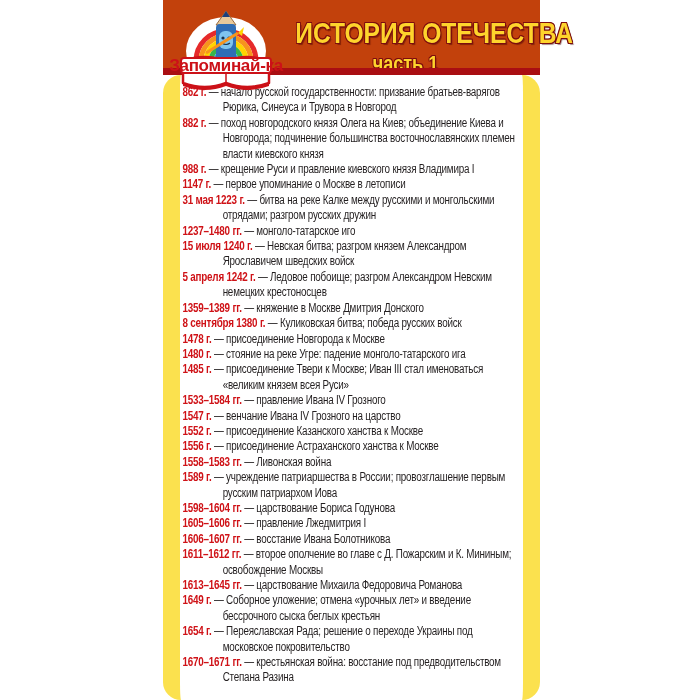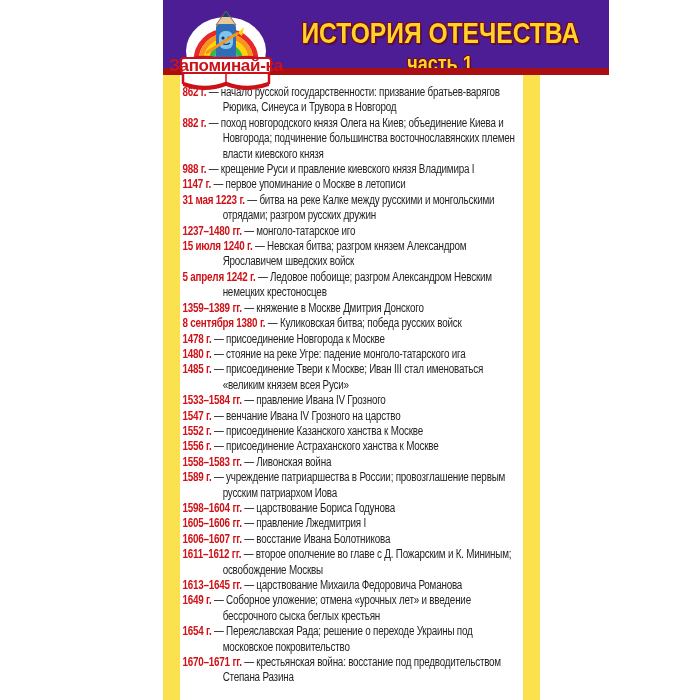--- a/index.html
+++ b/index.html
@@ -10,22 +10,22 @@
     position: absolute;
     left: 163px; top: 0;
     width: 377px; height: 700px;
     background: #ffffff;
   }
 
   
   .header {
     position: absolute;
     left: 0; top: 0;
-    width: 446px; height: 75px;
-    background: #4c1d95;
+    width: 377px; height: 75px;
+    background: #c2410c;
   }
   .header-dark-strip {
     position: absolute;
     left: 0; bottom: 0;
     width: 100%; height: 7px;
     background: #a90e12;
   }
   .title-block {
     position: absolute;
     left: 108px; right: 0; top: 16px;
@@ -80,20 +80,21 @@
   }
 
   
   .body-area {
     position: absolute;
     left: 0; top: 75px;
     width: 377px; height: 625px;
     background: #ffffff;
     border-left: 17px solid #fbe14e;
     border-right: 17px solid #fbe14e;
+    border-radius: 18px;
   }
 
   
   .content {
     position: absolute;
     left: 0; top: 0;
     width: 419px;               
     padding: 10px 4px 0 3px;
     transform: scaleX(0.82);
     transform-origin: left top;

